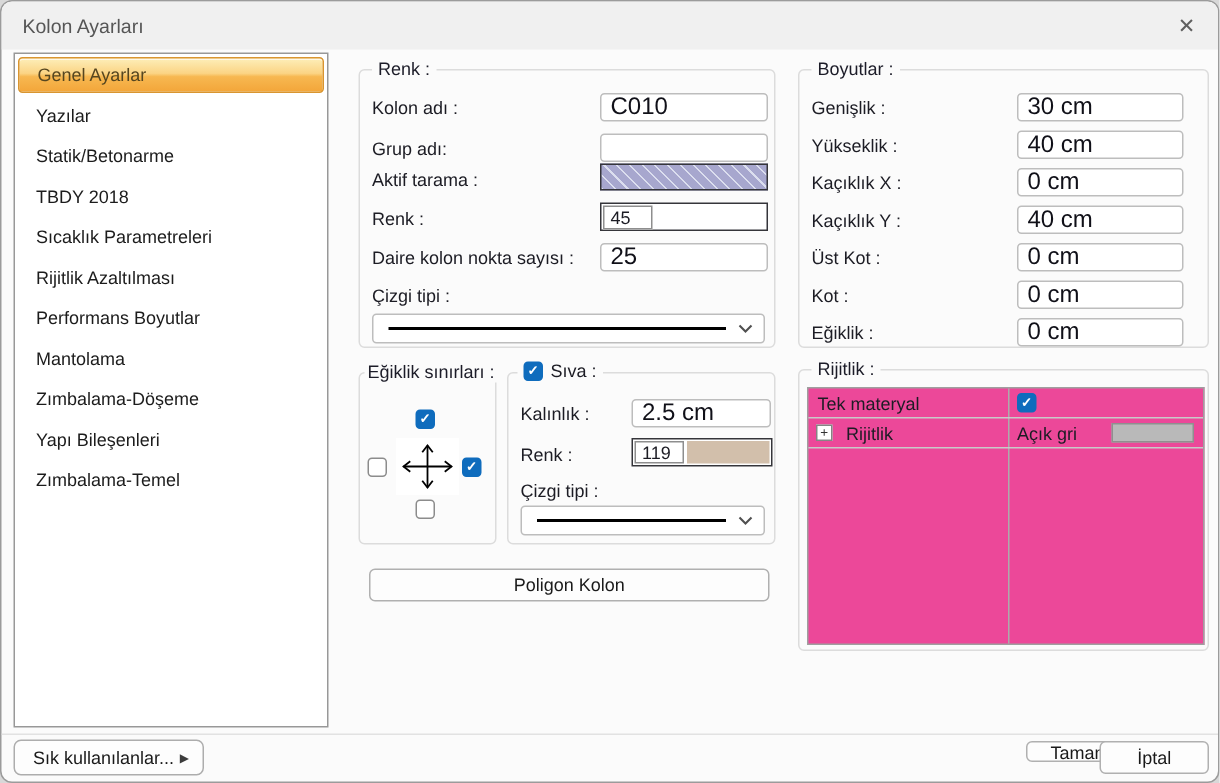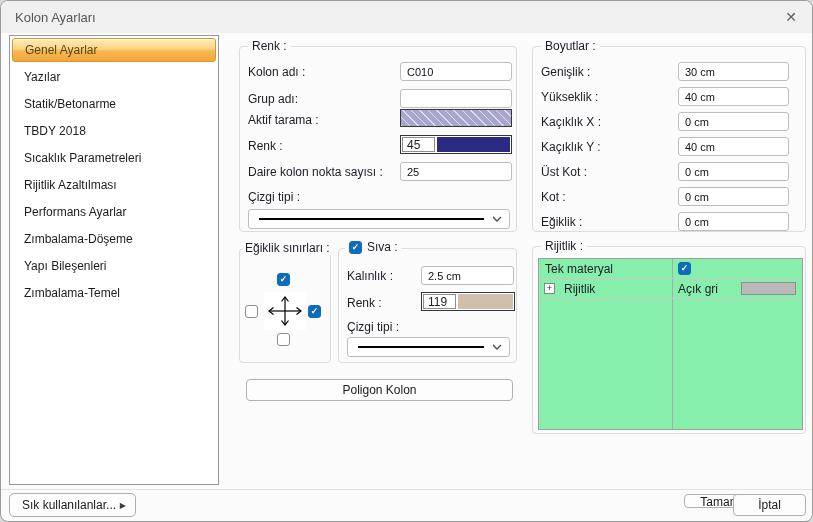--- a/index.html
+++ b/index.html
@@ -31,21 +31,21 @@
              padding:0 9px 0 12px; font-size:12px; color:#1a1a1a; cursor:pointer; }
   .fav-arrow { font-size:8px; color:#3c3c3c; }
 
   
   .group { position:absolute; border:1px solid #dcdcdc; border-radius:4px; }
   .group-title { position:absolute; top:-8px; left:8px; background:#fbfbfb; padding:0 4px;
                  white-space:nowrap; color:#1c1c28; }
   .flabel { position:absolute; left:8px; height:19px; display:flex; align-items:center; white-space:nowrap; }
 
   .tinput { position:absolute; height:19px; background:#fff; border:1px solid #bdbdbd; border-radius:3px;
-            font-family:"Liberation Sans",sans-serif; font-size:11px; color:#101018; padding:0 6px; outline:none; }
+            font-family:"Liberation Sans",sans-serif; font-size:16px; color:#101018; padding:0 6px; outline:none; }
 
   
   .hatch-swatch { position:absolute; border:1px solid #35353a;
             background-image: repeating-linear-gradient(45deg, rgba(225,228,242,.9) 0 1px, transparent 1px 6px); }
   .color-widget { position:absolute; border:1px solid #35353a; background:#fff; display:flex; padding:1px; gap:2px; }
   .color-num { width:33px; border:1px solid #8e8e8e; background:#fff; display:flex; align-items:center;
                padding-left:4px; font-size:12px; }
   .color-fill { flex:1; }
 
   
@@ -67,21 +67,21 @@
 
   
   .siva-title { position:absolute; top:-9px; left:6px; background:#fbfbfb; padding:0 4px;
                 display:flex; align-items:center; gap:5px; }
 
   
   .btn { position:absolute; background:#fdfdfd; border:1px solid #b0b0b0; border-radius:4px;
          font-family:"Liberation Sans",sans-serif; font-size:12px; color:#1a1a1a; cursor:pointer; }
 
   
-  .mat-table { position:absolute; left:5px; top:11px; width:265px; height:172px; background:#86efac;
+  .mat-table { position:absolute; left:5px; top:11px; width:265px; height:172px; background:#ec4899;
                border:1px solid #9f9f9f; }
   .mat-divider { position:absolute; left:133px; top:0; bottom:0; width:1px; background:#ababab; }
   .mat-row { position:absolute; left:0; right:0; height:20px; border-bottom:1px solid #c9c9c9; }
   .mat-label { position:absolute; top:0; height:19px; display:flex; align-items:center; }
   .expander { position:absolute; left:5px; top:4px; width:11px; height:11px; border:1px solid #858585;
               background:#fff; font-size:9px; line-height:9px; text-align:center; color:#333; cursor:pointer; }
   .mat-swatch { position:absolute; right:6px; top:3px; width:55px; height:13px; border:1px solid #8f8f8f; }
 
   .footer-sep { position:absolute; left:0; right:0; top:488px; height:1px; background:#e2e2e2; }
 </style>
@@ -95,21 +95,22 @@
     <span class="close-btn">✕</span>
   </div>
 
   <div class="sidebar">
     <div class="side-item selected">Genel Ayarlar</div>
     <div class="side-item">Yazılar</div>
     <div class="side-item">Statik/Betonarme</div>
     <div class="side-item">TBDY 2018</div>
     <div class="side-item">Sıcaklık Parametreleri</div>
     <div class="side-item">Rijitlik Azaltılması</div>
-    <div class="side-item">Performans Ayarlar</div>
+    <div class="side-item">Performans Boyutlar</div>
+    <div class="side-item">Mantolama</div>
     <div class="side-item">Zımbalama-Döşeme</div>
     <div class="side-item">Yapı Bileşenleri</div>
     <div class="side-item">Zımbalama-Temel</div>
   </div>
 
   <button class="fav-btn">
     <span>Sık kullanılanlar...</span>
     <span class="fav-arrow">▶</span>
   </button>
 
@@ -119,21 +120,21 @@
     <span class="flabel" style="top:15px;">Kolon adı :</span>
     <input class="tinput" style="left: 160px; top: 15px; width: 112px;" value="C010">
 
     <span class="flabel" style="top:42px;">Grup adı:</span>
     <input class="tinput" style="left: 160px; top: 42px; width: 112px;" value="">
 
     <span class="flabel" style="top:63px;">Aktif tarama :</span>
     <span class="hatch-swatch" style="left: 160px; top: 62px; width: 112px; height: 18px; background-color: rgb(167, 167, 206);"></span>
 
     <span class="flabel" style="top:89px;">Renk :</span>
-    <span class="color-widget" style="left:160px; top:88px; width:112px; height:19px;">
+    <span class="color-widget" style="left:160px; top:88px; width:112px; height:19px;align-items:center;">
       <span class="color-num">45</span>
       <span class="color-fill" style="background-color: rgb(43, 43, 132);"></span>
     </span>
 
     <span class="flabel" style="top:115px;">Daire kolon nokta sayısı :</span>
     <input class="tinput" style="left: 160px; top: 115px; width: 112px;" value="25">
 
     <span class="flabel" style="top:140px;">Çizgi tipi :</span>
     <div class="dropdown" style="left:8px; top:162px; width:262px;">
       <span class="line-sample"></span>

